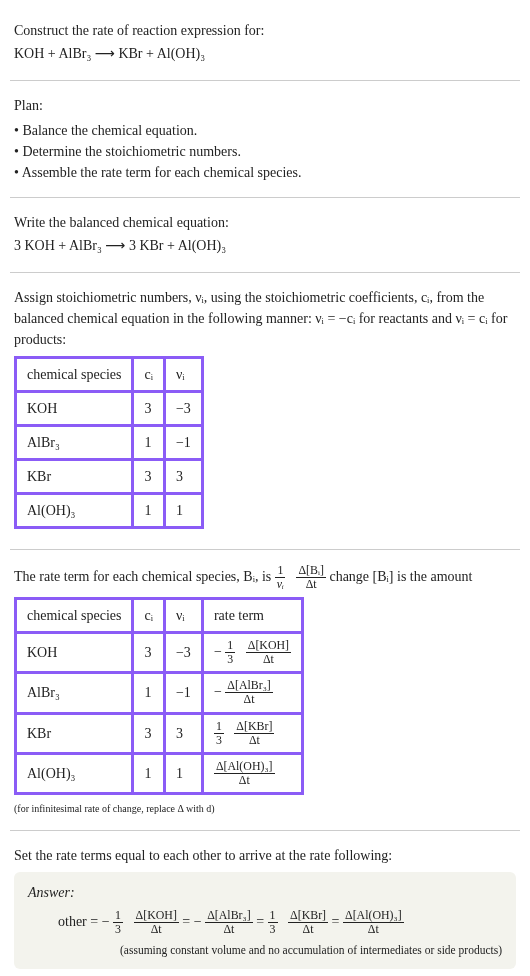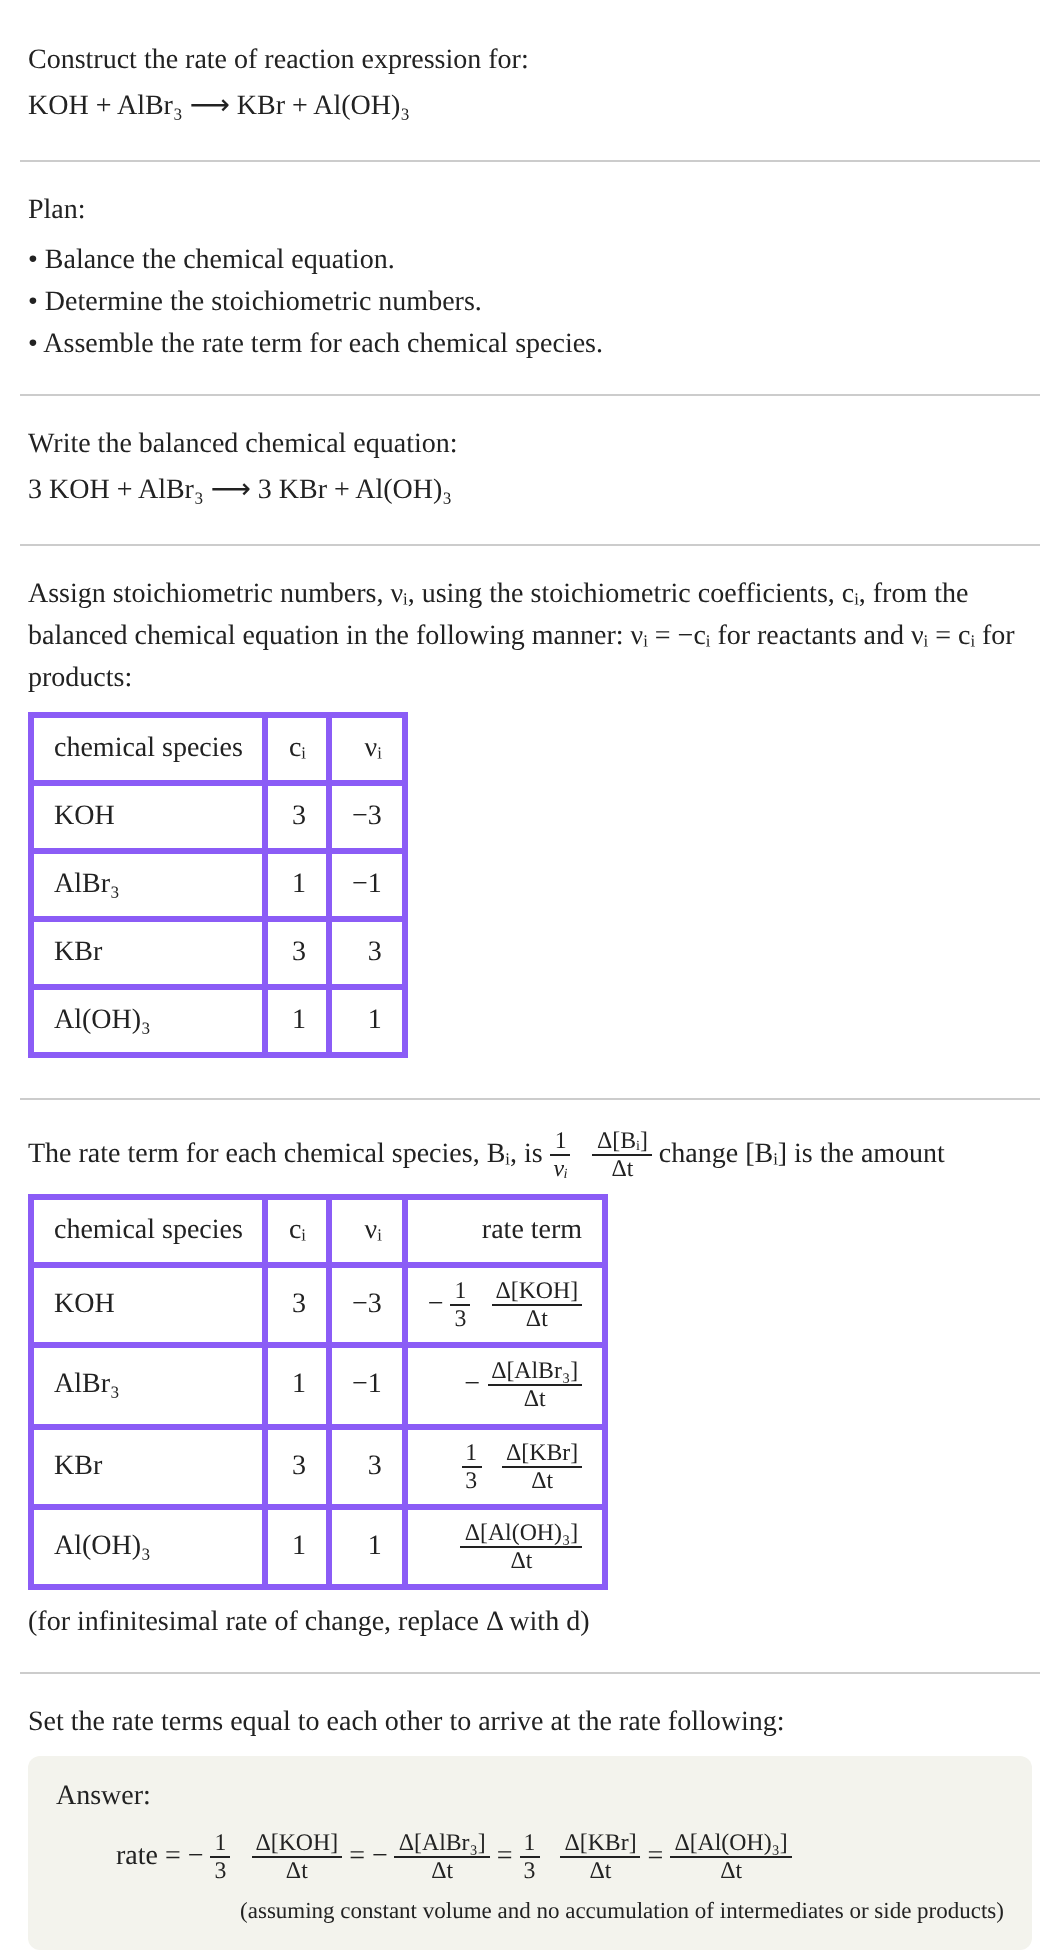--- a/index.html
+++ b/index.html
@@ -40,49 +40,50 @@
       border: 3px solid #8b5cf6;
       padding: 5px 10px;
       text-align: left;
       font-weight: normal;
     }
     table.coeff th {
       background: #fff;
       font-weight: normal;
     }
     table.coeff td.center, table.coeff th.center {
-      text-align: right;
+      text-align: left;
     }
     .frac {
       display: inline-flex;
       flex-direction: column;
       align-items: center;
       vertical-align: middle;
       font-size: 0.85em;
       line-height: 1.1;
     }
     .frac .num {
       border-bottom: 1px solid #222;
       padding: 0 2px;
     }
     .frac .den {
       padding: 0 2px;
     }
     .small-note {
-      font-size: 14px;
+      font-size: 10px;
       margin-top: 4px;
     }
     .answer-box {
       background: #f3f3ed;
       border-radius: 6px;
       padding: 10px 14px;
       margin-top: 6px;
     }
     .answer-box .label {
       margin-bottom: 4px;
+      font-style: italic;
     }
     .answer-box .rate-line {
       margin-left: 30px;
       margin-top: 6px;
     }
     .answer-box .assumption {
       font-size: 11.5px;
       text-align: right;
       margin-top: 6px;
     }
@@ -237,21 +238,21 @@
   <div class="small-note">(for infinitesimal rate of change, replace Δ with d)</div>
 </div>
 
 <div class="hr"></div>
 
 <div class="section">
   <div>Set the rate terms equal to each other to arrive at the rate following:</div>
   <div class="answer-box">
     <div class="label">Answer:</div>
     <div class="rate-line">
-      <span>rate = </span>
+      <span>other = </span>
       <span>
         <span>−</span>
         <span class="frac">
             <span class="num">1</span>
             <span class="den">3</span>
           </span>
         <span>&nbsp;</span>
         <span class="frac">
             <span class="num">Δ[KOH]</span>
             <span class="den">Δt</span>

